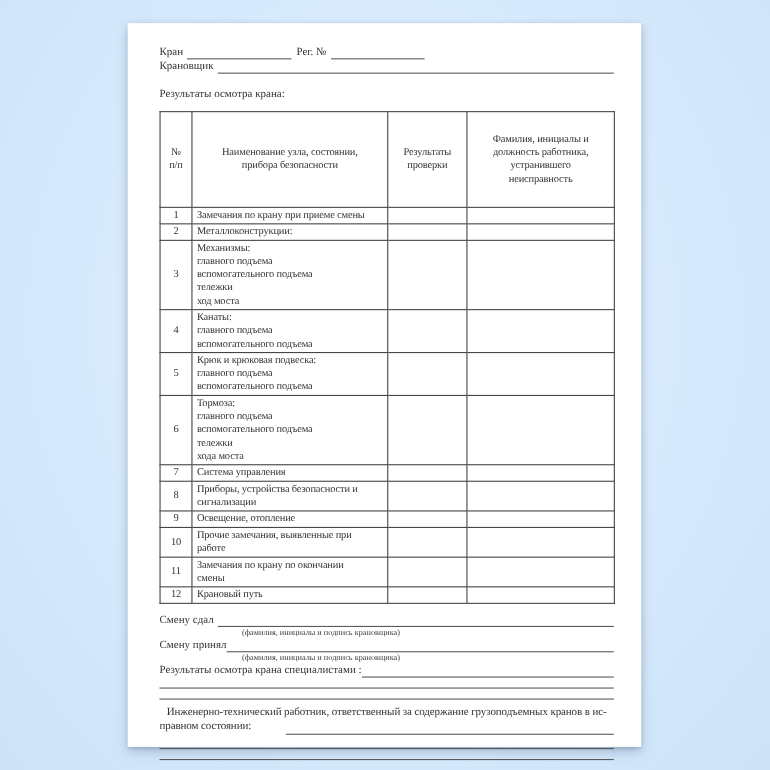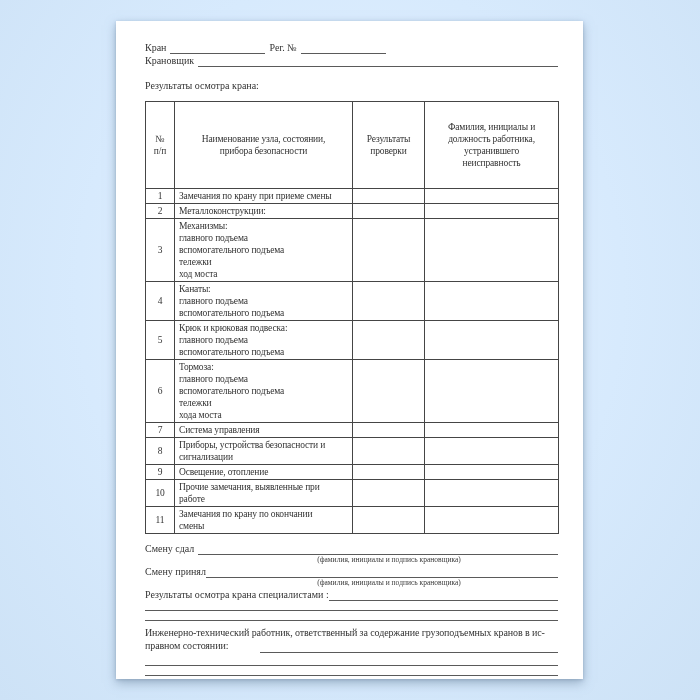--- a/index.html
+++ b/index.html
@@ -34,25 +34,25 @@
   td,th{
     border:1px solid #454545;padding:1px 4px;vertical-align:middle;
     font-weight:normal;
   }
   th{text-align:center;padding:19px 2px;}
   .num-cell{text-align:center;}
   .pre{white-space:pre-line;}
   .footer{margin-top:8px;}
   .sign-row{display:flex;align-items:flex-end;margin-top:1px;}
   .caption{
-    font-size:7.5px;line-height:9px;text-align:center;
+    font-size:7.5px;line-height:9px;text-align:left;
     padding-left:75px;color:#3a3a3a;
   }
   .blank-row{border-bottom:1px solid #5a5a5a;height:9px;}
-  .engineer{margin-top:5px;letter-spacing:-0.1px;}
+  .engineer{margin-top:5px;letter-spacing:-0.1px;text-align:center;}
   .nowrap{white-space:nowrap;overflow:visible;}
 </style>
 </head>
 <body>
 
 <div class="page">
   <div class="content">
 
 
     <div class="row">
@@ -163,20 +163,26 @@
         <td></td>
         <td></td>
       </tr>
       <tr>
         <td class="num-cell">11</td>
         <td class="pre">Замечания по крану по окончании
 смены</td>
         <td></td>
         <td></td>
       </tr>
+      <tr>
+        <td class="num-cell">12</td>
+        <td class="pre">Крановый путь</td>
+        <td></td>
+        <td></td>
+      </tr>
     </tbody>
       </table>
 
     <div class="footer">
       <div class="sign-row">
         <span class="lbl">Смену сдал</span>
         <span class="fill grow" style="margin-left:4px;"></span>
       </div>
       <div class="caption">(фамилия, инициалы и подпись крановщика)</div>
 

